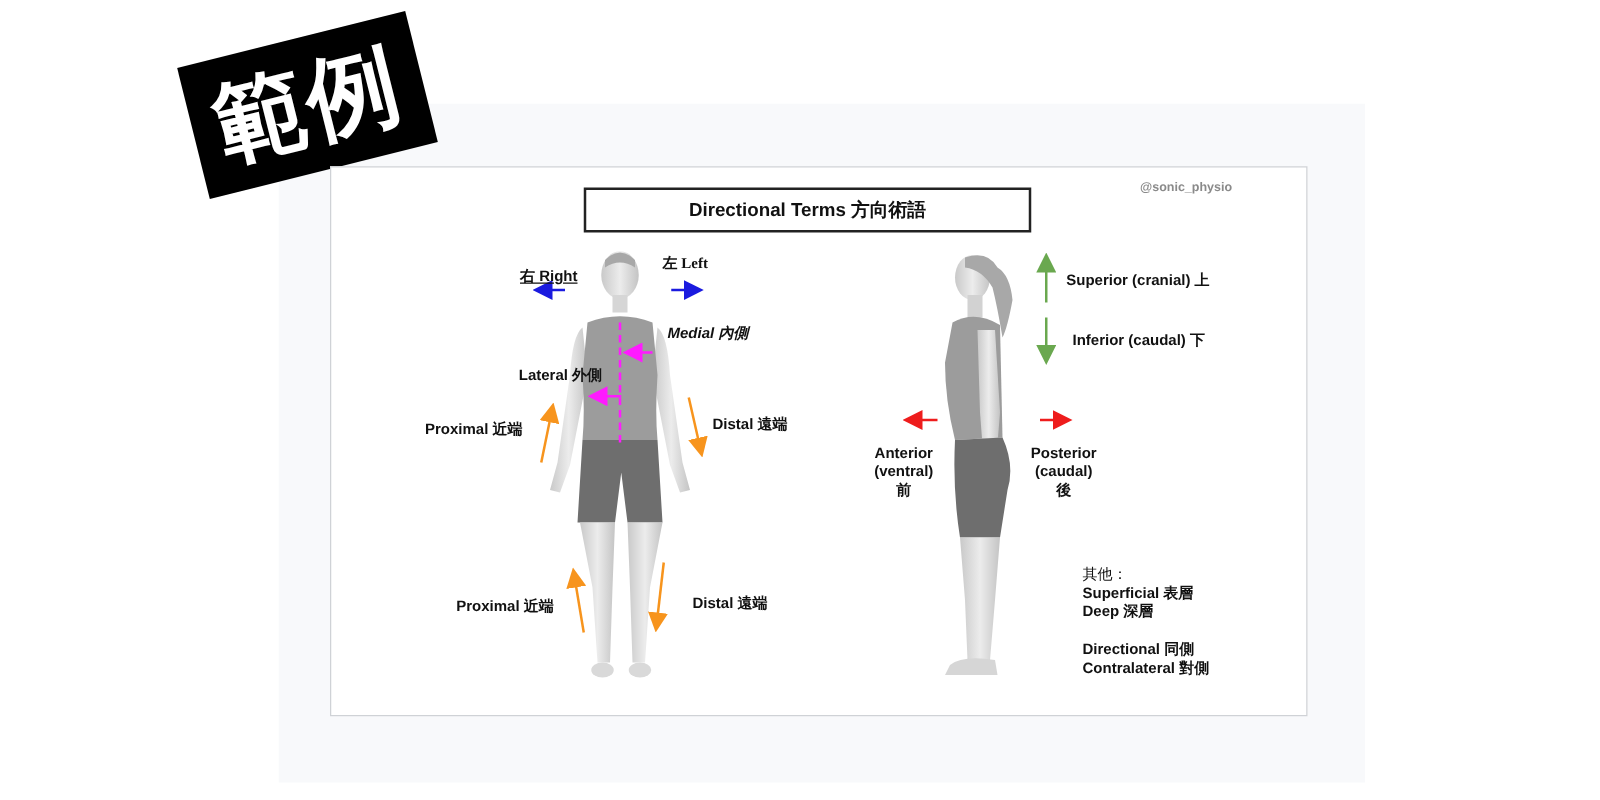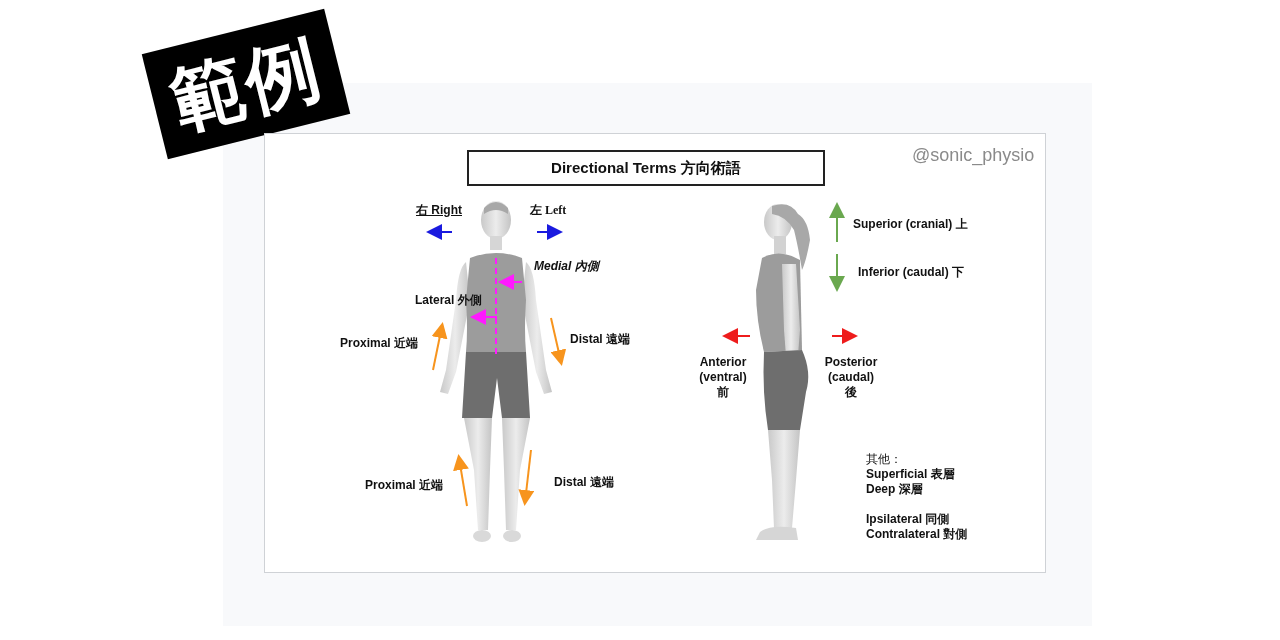--- a/index.html
+++ b/index.html
@@ -7,21 +7,21 @@
          font-family:"Liberation Sans", "DejaVu Sans", sans-serif; }
   .backdrop { position:absolute; left:223px; top:83px; width:869px; height:543px; background:#f8f9fb; }
   .card { position:absolute; left:264px; top:133px; width:782px; height:440px; background:#fff;
           border:1px solid #cfd2d6; box-sizing:border-box; }
   .stamp { position:absolute; left:152px; top:30px; width:188px; height:108px; background:#000;
            transform:rotate(-14deg); transform-origin:center; display:flex; align-items:center; justify-content:center; }
   .stamp span { color:#fff; font-family:"DejaVu Sans", sans-serif; font-weight:bold; font-size:74px; letter-spacing:2px; line-height:1; }
   .title-box { position:absolute; left:467px; top:150px; width:358px; height:36px; border:2px solid #222;
                box-sizing:border-box; display:flex; align-items:center; justify-content:center;
                font-weight:bold; font-size:15px; color:#111; }
-  .handle { position:absolute; left:912px; top:145px; font-size:18px; font-weight:normal; color:#8a8a8a; }
+  .handle { position:absolute; left:912px; top:145px; font-size:10px; font-weight:bold; color:#8a8a8a; }
   .lbl { position:absolute; font-weight:bold; font-size:12px; color:#111; white-space:nowrap; line-height:15px; }
   .lbl.c { text-align:center; }
   svg.overlay { position:absolute; left:0; top:0; width:1280px; height:640px; pointer-events:none; }
   .others { position:absolute; left:866px; top:452px; font-size:12px; color:#111; line-height:15px; }
   .others div { font-weight:bold; }
   .others .head { font-weight:normal;font-family:Liberation Serif, serif; }
   .others .gap { height:15px; }
 </style>
 </head>
 <body>
@@ -103,21 +103,21 @@
   <line x1="467" y1="506" x2="459" y2="458" stroke="#f7941d" stroke-width="2" marker-end="url(#mOrange)"></line>
   <line x1="531" y1="450" x2="525" y2="502" stroke="#f7941d" stroke-width="2" marker-end="url(#mOrange)"></line>
 
   <line x1="837" y1="242" x2="837" y2="206" stroke="#6aa84f" stroke-width="2" marker-end="url(#mGreen)"></line>
   <line x1="837" y1="254" x2="837" y2="288" stroke="#6aa84f" stroke-width="2" marker-end="url(#mGreen)"></line>
 
   <line x1="750" y1="336" x2="726" y2="336" stroke="#ee1c1c" stroke-width="2" marker-end="url(#mRed)"></line>
   <line x1="832" y1="336" x2="854" y2="336" stroke="#ee1c1c" stroke-width="2" marker-end="url(#mRed)"></line>
 </svg>
 
-<div class="lbl" style="left:416px;top:203px;text-decoration:underline;">右 Right</div>
+<div class="lbl" style="left:416px;top:214px;text-decoration:underline;">右 Right</div>
 <div class="lbl" style="left:530px;top:203px;font-family:Liberation Serif, serif;">左 Left</div>
 <div class="lbl" style="left:534px;top:259px;font-style:italic;">Medial 內側</div>
 <div class="lbl" style="left:415px;top:293px;">Lateral 外側</div>
 <div class="lbl" style="left:340px;top:336px;">Proximal 近端</div>
 <div class="lbl" style="left:570px;top:332px;">Distal 遠端</div>
 <div class="lbl" style="left:365px;top:478px;">Proximal 近端</div>
 <div class="lbl" style="left:554px;top:475px;">Distal 遠端</div>
 
 <div class="lbl" style="left:853px;top:217px;">Superior (cranial) 上</div>
 <div class="lbl" style="left:858px;top:265px;">Inferior (caudal) 下</div>
@@ -130,15 +130,15 @@
   <div>Posterior</div>
   <div>(caudal)</div>
   <div>後</div>
 </div>
 
 <div class="others">
   <div class="head">其他：</div>
   <div>Superficial 表層</div>
   <div>Deep 深層</div>
   <div class="gap"></div>
-  <div>Ipsilateral 同側</div>
+  <div>Directional 同側</div>
   <div>Contralateral 對側</div>
 </div>
 
 </body></html>

